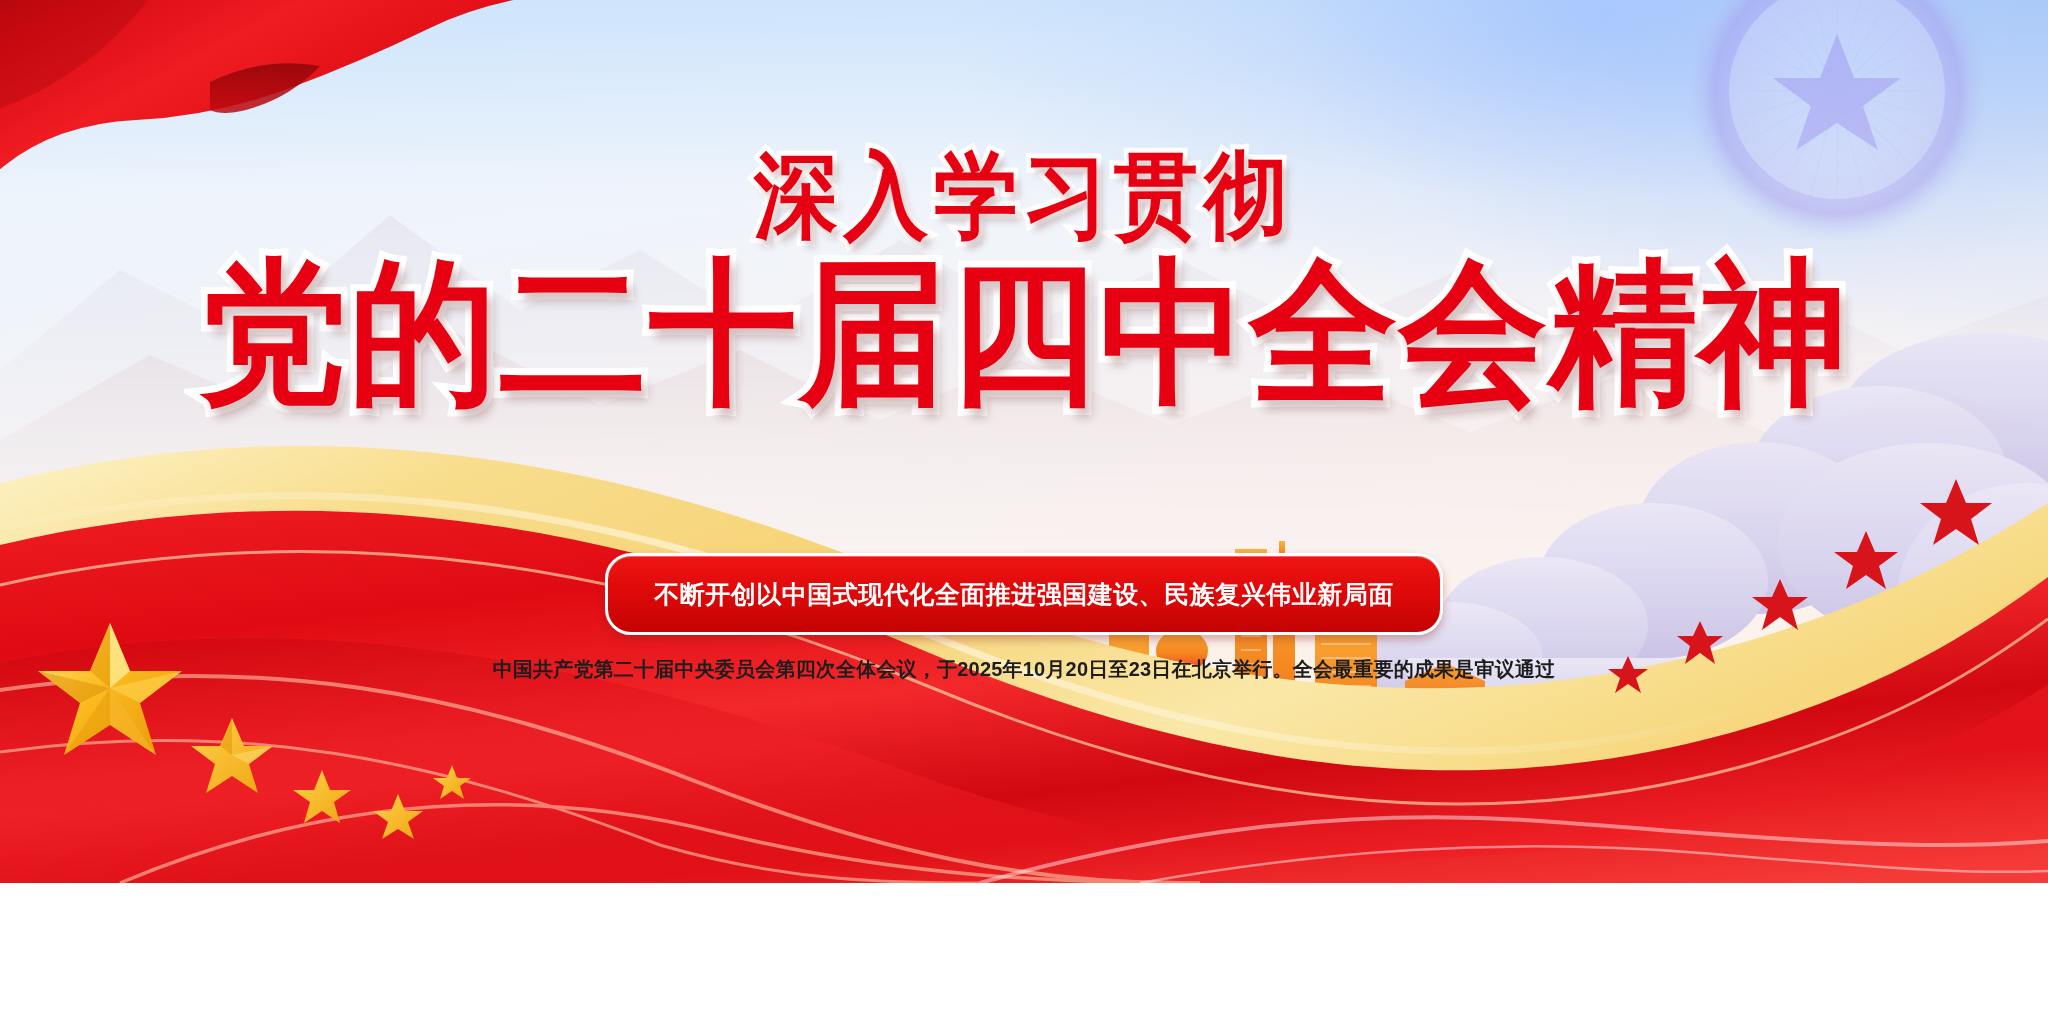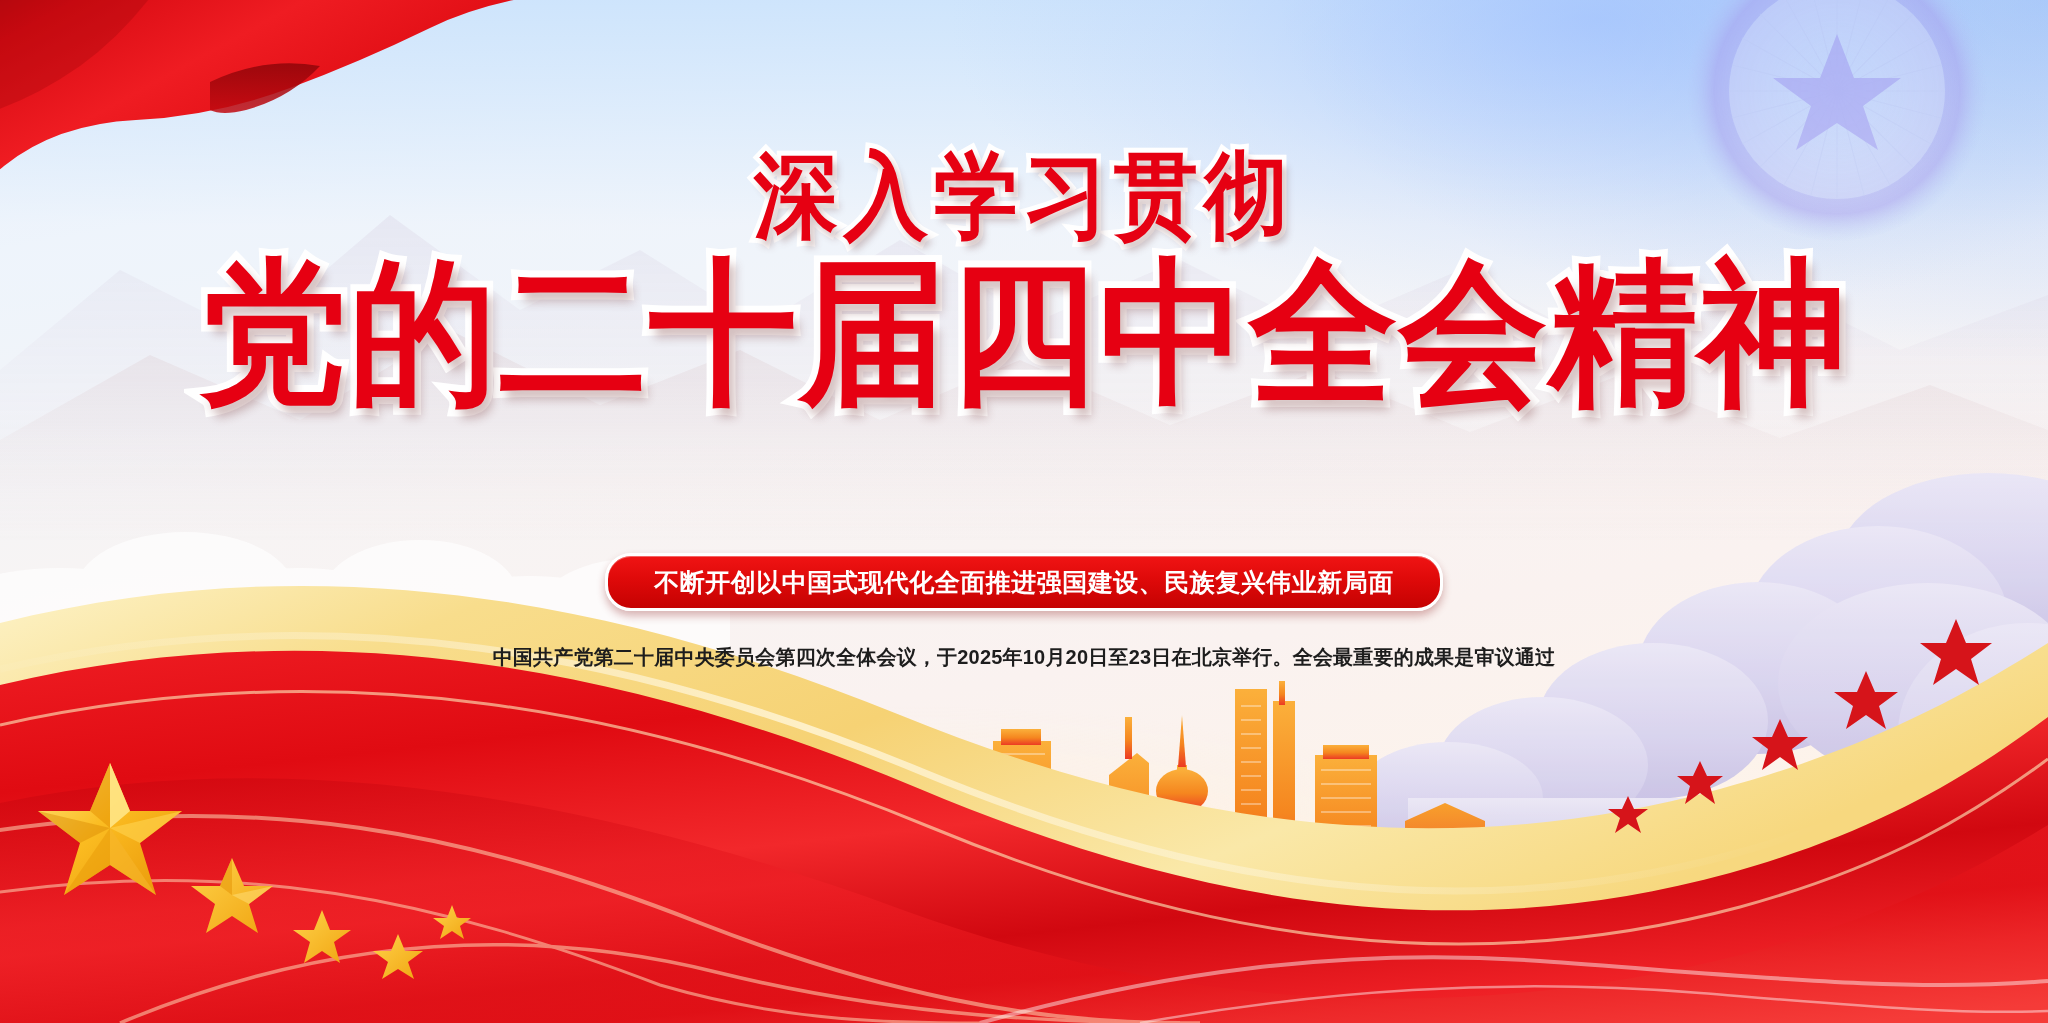--- a/index.html
+++ b/index.html
@@ -6,21 +6,21 @@
     margin: 0;
     padding: 0;
     background: #ffffff;
   }
   body {
     font-family: "Liberation Sans", "DejaVu Sans", sans-serif;
   }
   .poster {
     position: relative;
     width: 2048px;
-    height: 1023px;
+    height: 883px;
     overflow: hidden;
     background: linear-gradient(170deg, #dcecfb 0%, #eef4fb 18%, #f7f4f4 42%, #faf2f0 62%, #fdf3ea 80%, #fdf0e2 100%);
   }
 
   
   .sky-gradient {
     position: absolute;
     inset: 0;
     background:
       radial-gradient(ellipse 900px 420px at 78% 2%, rgba(150,185,255,0.55) 0%, rgba(180,205,250,0.25) 45%, rgba(255,255,255,0) 72%),
@@ -113,21 +113,21 @@
     top: 553px;
     display: flex;
     justify-content: center;
     z-index: 22;
   }
   .pill {
     display: inline-flex;
     align-items: center;
     justify-content: center;
     height: 52px;
-    padding: 0 46px;
+    padding: 12px 46px;
     border-radius: 26px;
     background: linear-gradient(to bottom, #f01414 0%, #e00a0a 42%, #c50202 100%);
     box-shadow: 0 5px 9px rgba(140,30,30,0.33), inset 0 1px 0 rgba(255,255,255,0.35);
     border: 3px solid #ffffff;
     color: #ffffff;
     font-size: 25px;
     font-weight: 700;
     letter-spacing: 0.5px;
     white-space: nowrap;
   }
@@ -138,21 +138,21 @@
     left: 0; right: 0;
     top: 640px;
     text-align: center;
     z-index: 22;
     color: #1d1d1d;
     font-size: 20px;
     font-weight: 700;
     line-height: 34px;
     letter-spacing: 0.2px;
   }
-  .body-text p { margin: 0; }
+  .body-text p { margin: 12px; }
 
   
   .skyline {
     position: absolute;
     left: 745px;
     bottom: 118px;
     width: 820px;
     height: 260px;
     z-index: 8;
   }

